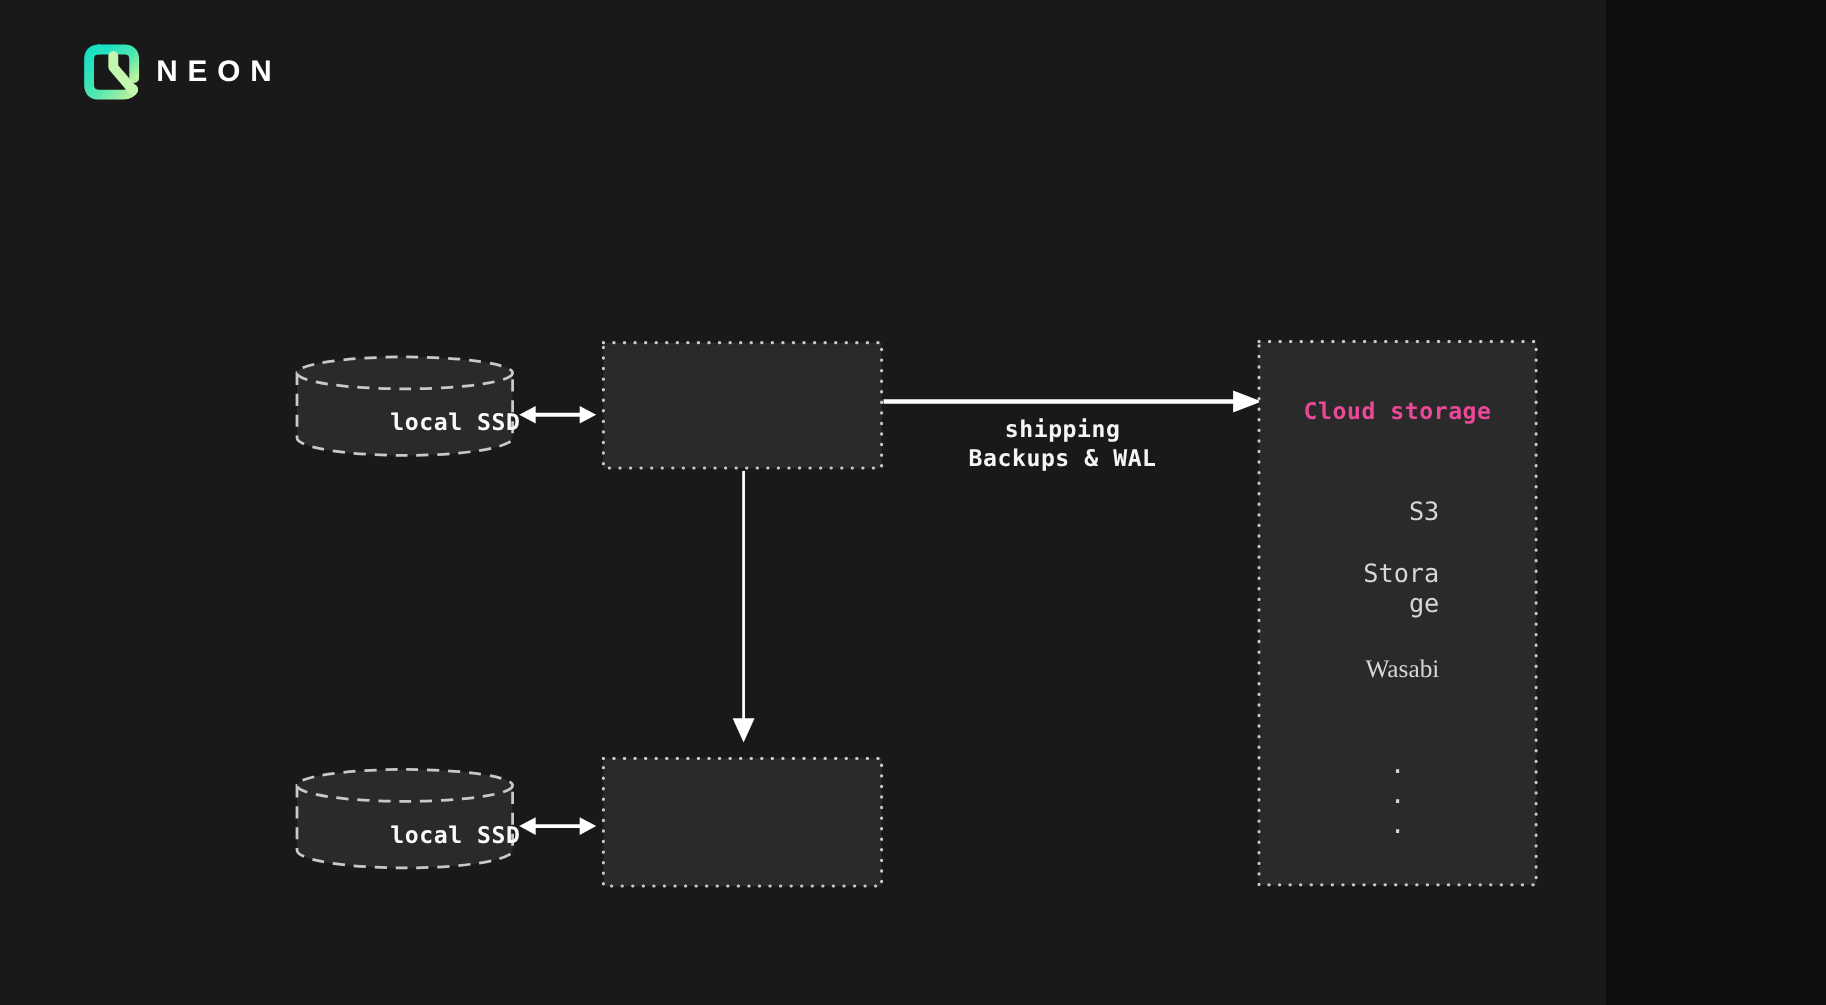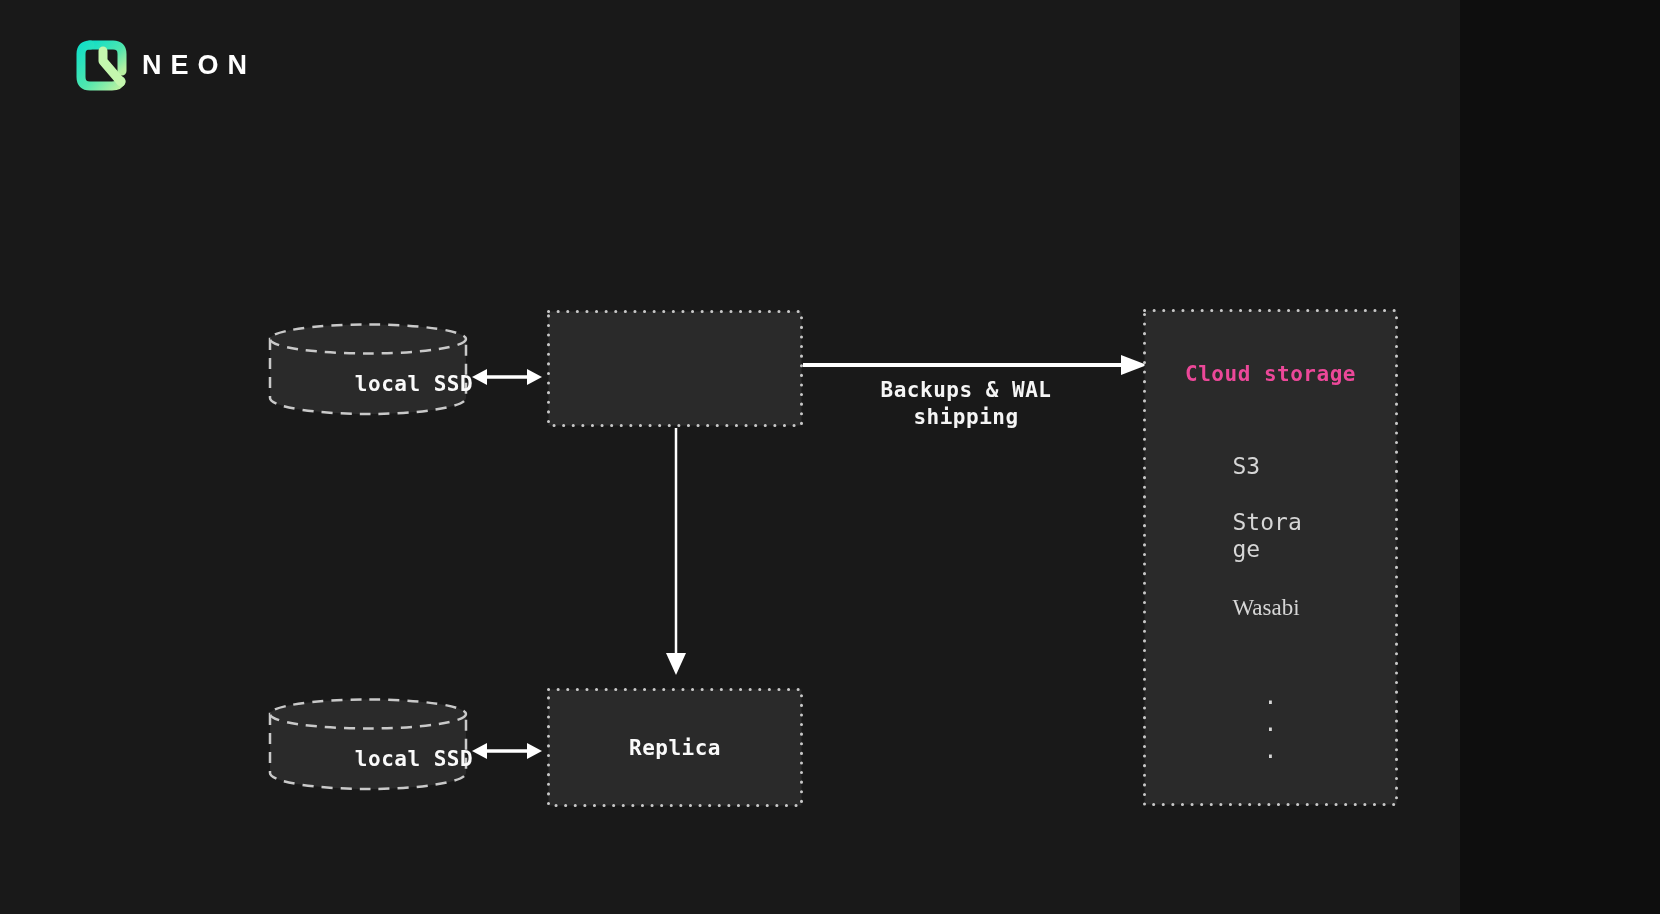--- a/index.html
+++ b/index.html
@@ -75,21 +75,21 @@
     font-size: 21px;
     color: #ec4899;
     letter-spacing: 0.5px;
     margin-top: 12px;
   }
   .cloud-item {
     position: absolute;
     left: 50%;
     transform: translateX(-50%);
     width: 76px;
-    text-align: left;
+    text-align: right;
     font-size: 23px;
     line-height: 27px;
     color: #d6d6d6;
     word-break: break-all;
     white-space: normal;
   }
   .cloud-item-s3     { top: 144px; }
   .cloud-item-google { top: 200px; }
   .cloud-item-wasabi { top: 285px; font-family: Liberation Serif, serif; }
   .cloud-ellipsis {
@@ -167,36 +167,35 @@
     </svg>
   </div>
 
   <div class="arrow arrow-backups">
     <svg width="345" height="26" viewBox="0 0 345 26">
       <line x1="0" y1="13" x2="322" y2="13" stroke="#ffffff" stroke-width="4"></line>
       <polygon points="318,3 344,13 318,23" fill="#ffffff"></polygon>
     </svg>
   </div>
   <div class="backups-label">
+    <div>shipping</div>
     <div>Backups &amp; WAL</div>
-    <div>shipping</div>
   </div>
 
   <div class="arrow arrow-down">
     <svg width="26" height="250" viewBox="0 0 26 250">
       <line x1="13" y1="0" x2="13" y2="227" stroke="#ffffff" stroke-width="2.5"></line>
       <polygon points="3,225 23,225 13,247" fill="#ffffff"></polygon>
     </svg>
   </div>
 
   <div class="dotted-box box-replica">
     <svg class="box-frame" width="256" height="119" viewBox="0 0 256 119">
       <rect x="1.5" y="1.5" width="253" height="116" fill="#2a2a2a" stroke="#c8c8c8" stroke-width="3" stroke-dasharray="0.1 9.5" stroke-linecap="round"></rect>
     </svg>
-    <div class="node-label">Replica</div>
   </div>
 
   <div class="cylinder cyl-bottom">
     <svg width="200" height="95" viewBox="0 0 200 95">
       <path d="M2 17 V76 A98 16 0 0 0 198 76 V17 Z" fill="#2a2a2a" stroke="#c9c9c9" stroke-width="2.5" stroke-dasharray="11 8"></path>
       <ellipse cx="100" cy="17" rx="98" ry="14.5" fill="#2a2a2a" stroke="#c9c9c9" stroke-width="2.5" stroke-dasharray="11 8"></ellipse>
     </svg>
     <div class="node-label">local SSD</div>
   </div>
 

